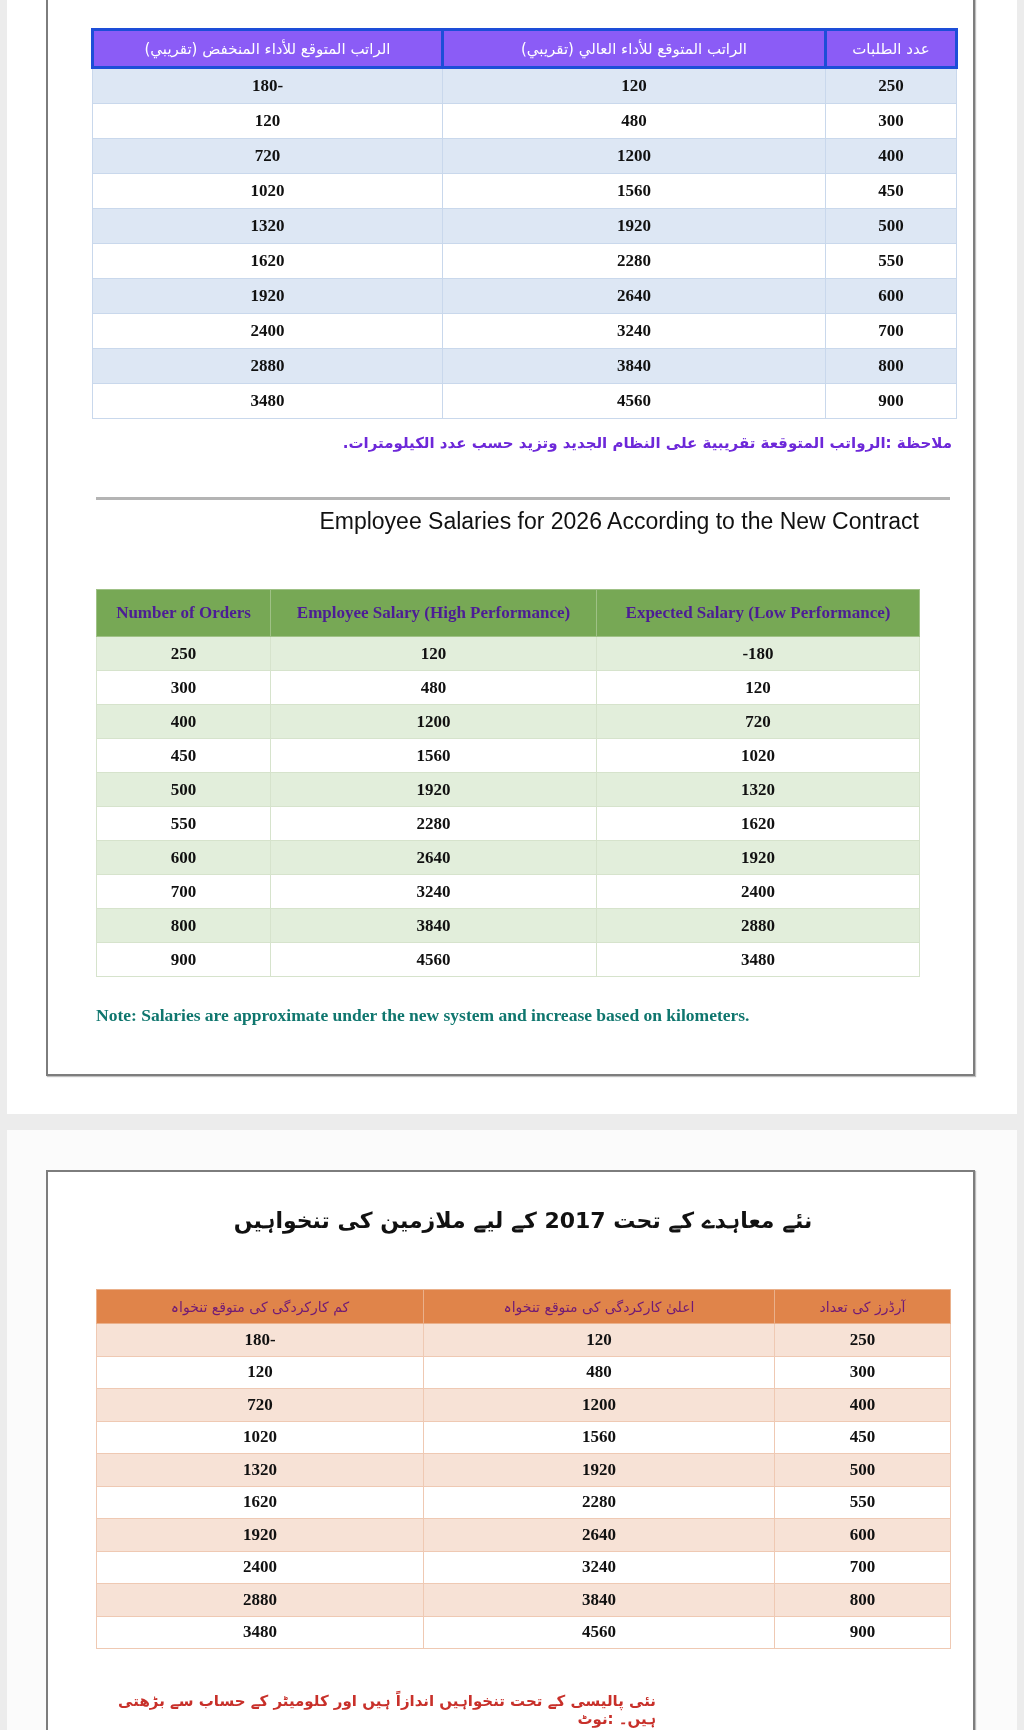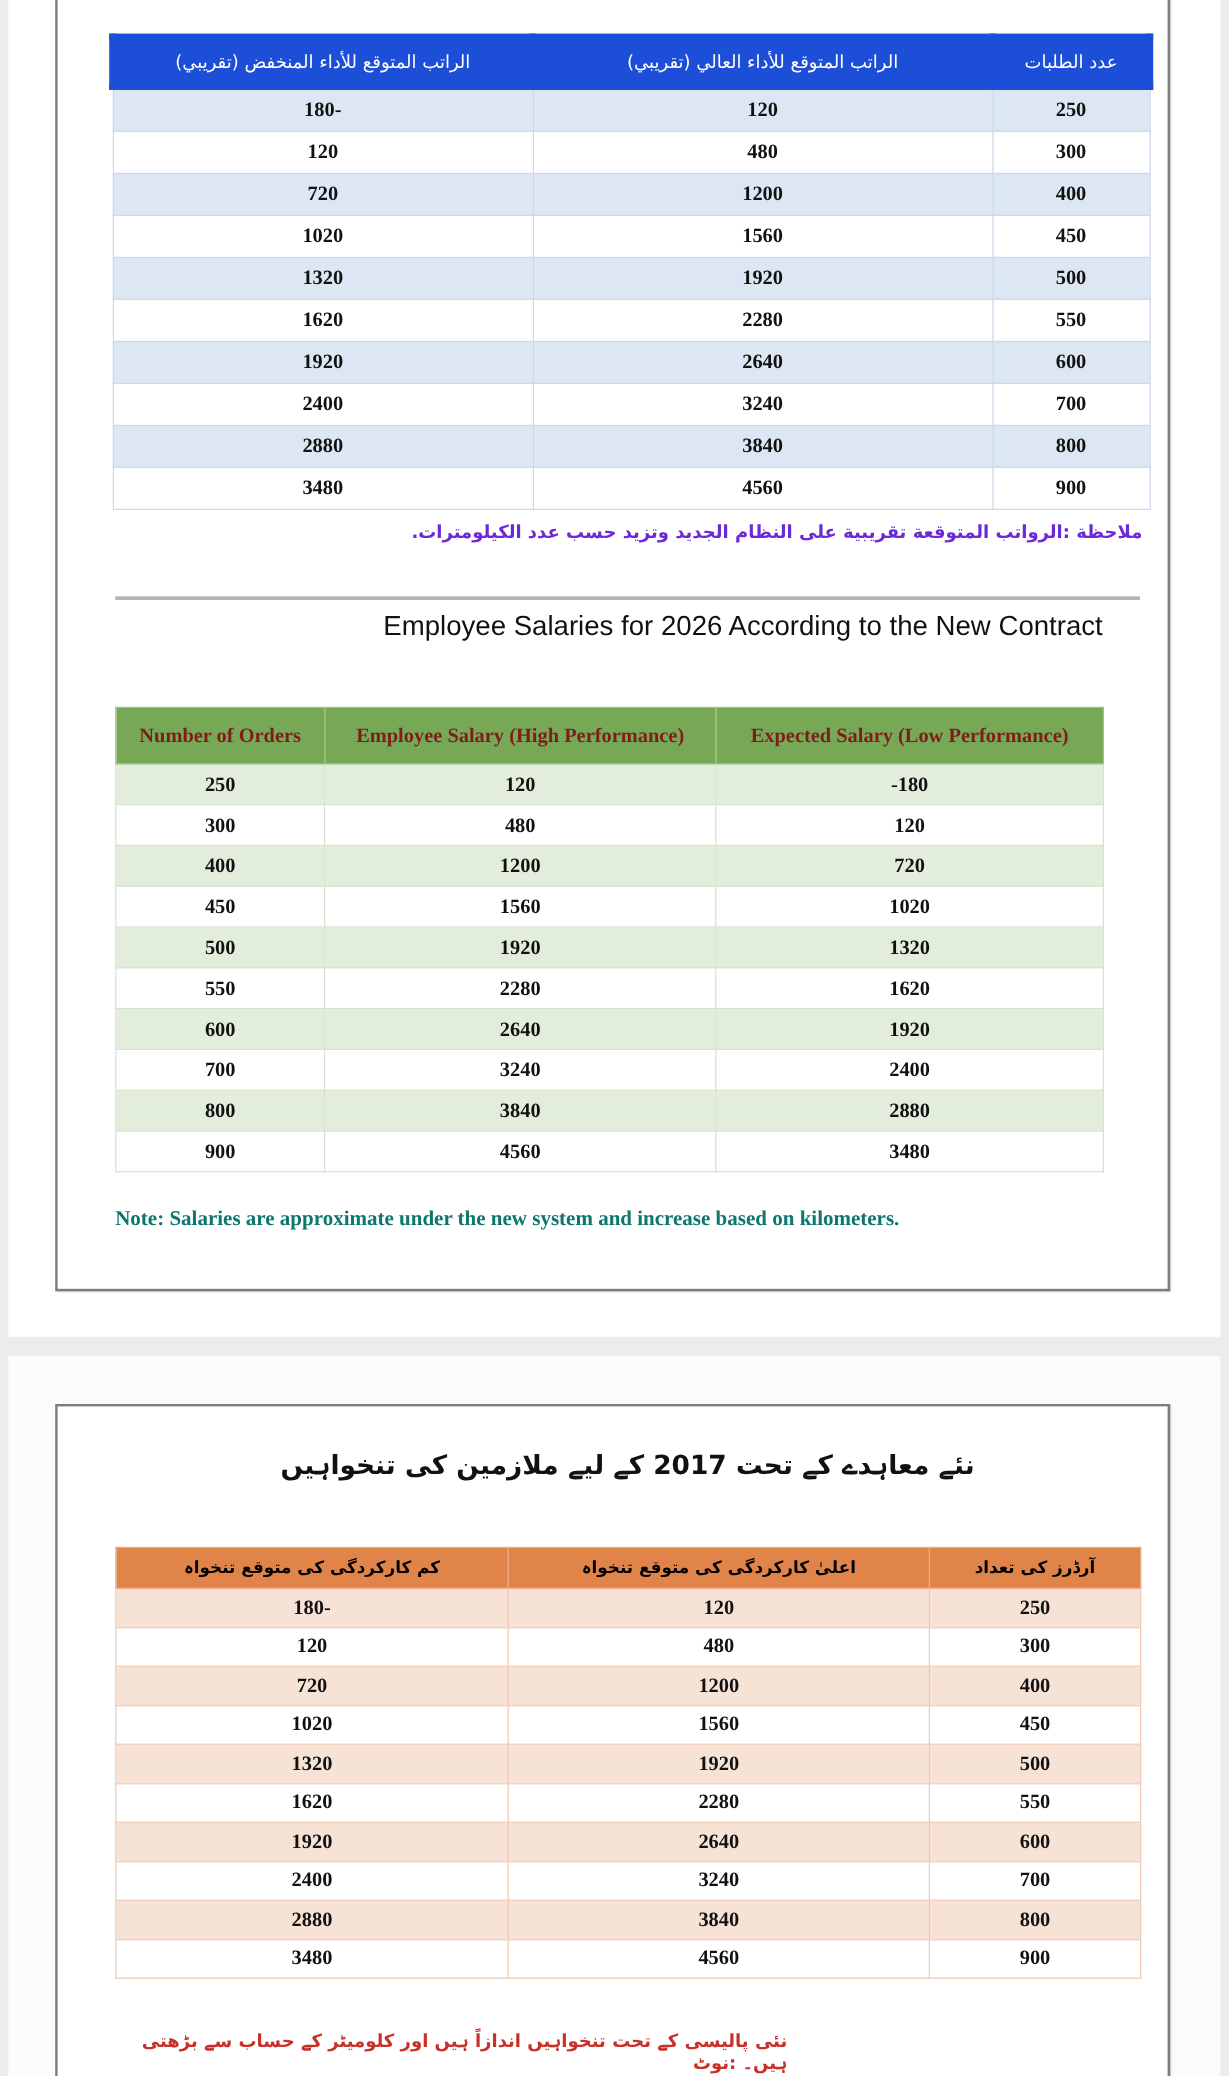--- a/index.html
+++ b/index.html
@@ -7,33 +7,33 @@
   .page { position:absolute; left:7px; width:1010px; }
   #page1 { top:-10px; height:1124px; background:#ffffff; }
   #page2 { top:1130px; height:620px; background:#fbfbfb; }
   .card { position:absolute; left:46px; width:929px; border:2px solid #7d7d7d; box-shadow:1px 1px 1px rgba(0,0,0,0.25); background:#ffffff; box-sizing:border-box; }
   #card1 { top:-10px; height:1086px; }
   #card2 { top:1170px; height:620px; }
   table { position:absolute; border-collapse:collapse; table-layout:fixed; }
   td, th { text-align:center; padding:0; font-weight:bold; color:#111; font-size:17px; }
   
   #tbl-ar { left:91px; top:28px; width:864px; direction:rtl; }
-  #tbl-ar th { background:#1d4ed8; color:#ffffff; height:35px; font-family:"DejaVu Sans", sans-serif; font-weight:normal; font-size:15px; border:6px solid #1d4ed8; }
+  #tbl-ar th { background:#8b5cf6; color:#ffffff; height:35px; font-family:"DejaVu Sans", sans-serif; font-weight:normal; font-size:15px; border:3px solid #1d4ed8; }
   #tbl-ar td { height:34px; border:1px solid #c9d8ec; }
   #tbl-ar tr.odd td { background:#dde7f4; }
   #tbl-ar tr.even td { background:#ffffff; }
   
   #tbl-en { left:96px; top:589px; width:823px; }
-  #tbl-en th { background:#77a855; color:#7f1d1d; height:46px; font-size:17px; line-height:20px; border:1px solid #9fc186; }
+  #tbl-en th { background:#77a855; color:#4c1d95; height:46px; font-size:17px; line-height:20px; border:1px solid #9fc186; }
   #tbl-en td { height:33px; border:1px solid #d6e3cc; }
   #tbl-en tr.odd td { background:#e2eedb; }
   #tbl-en tr.even td { background:#ffffff; }
   
   #tbl-ur { left:96px; top:1289px; width:854px; direction:rtl; }
-  #tbl-ur th { background:#e0844a; color:#000000; height:33px; font-family:"DejaVu Sans", sans-serif; font-weight:bold; font-size:14px; border:1px solid #eab08b;margin-top:48px; }
+  #tbl-ur th { background:#e0844a; color:#701a75; height:33px; font-family:"DejaVu Sans", sans-serif; font-weight:normal; font-size:14px; border:1px solid #eab08b;margin-top:48px; }
   #tbl-ur td { height:31.5px; border:1px solid #efc9b3; }
   #tbl-ur tr.odd td { background:#f7e2d6; }
   #tbl-ur tr.even td { background:#ffffff; }
   .note-ar { position:absolute; right:72px; top:434px; color:#6d28d9; font-family:"DejaVu Sans", sans-serif; font-weight:bold; font-size:15px; direction:rtl; }
   .rule { position:absolute; left:96px; width:854px; top:497px; height:3px; background:#b4b4b4; }
   .title-en { position:absolute; left:96px; width:823px; top:508px; text-align:right; font-family:"Liberation Sans", sans-serif; font-size:23px; color:#111; }
   .note-en { position:absolute; left:96px; top:1005px; font-family:"Liberation Serif", serif; font-weight:bold; font-size:17.5px; color:#0f766e; }
   .title-ur { position:absolute; left:96px; width:854px; top:1208px; text-align:center; direction:rtl; font-family:"DejaVu Sans", sans-serif; font-weight:bold; font-size:22px; color:#111; }
   .note-ur { position:absolute; left:96px; width:560px; top:1670px; direction:rtl; text-align:right; font-family:"DejaVu Sans", sans-serif; font-weight:bold; font-size:15px; color:#c8302a;margin-top:22px; }
 </style>

